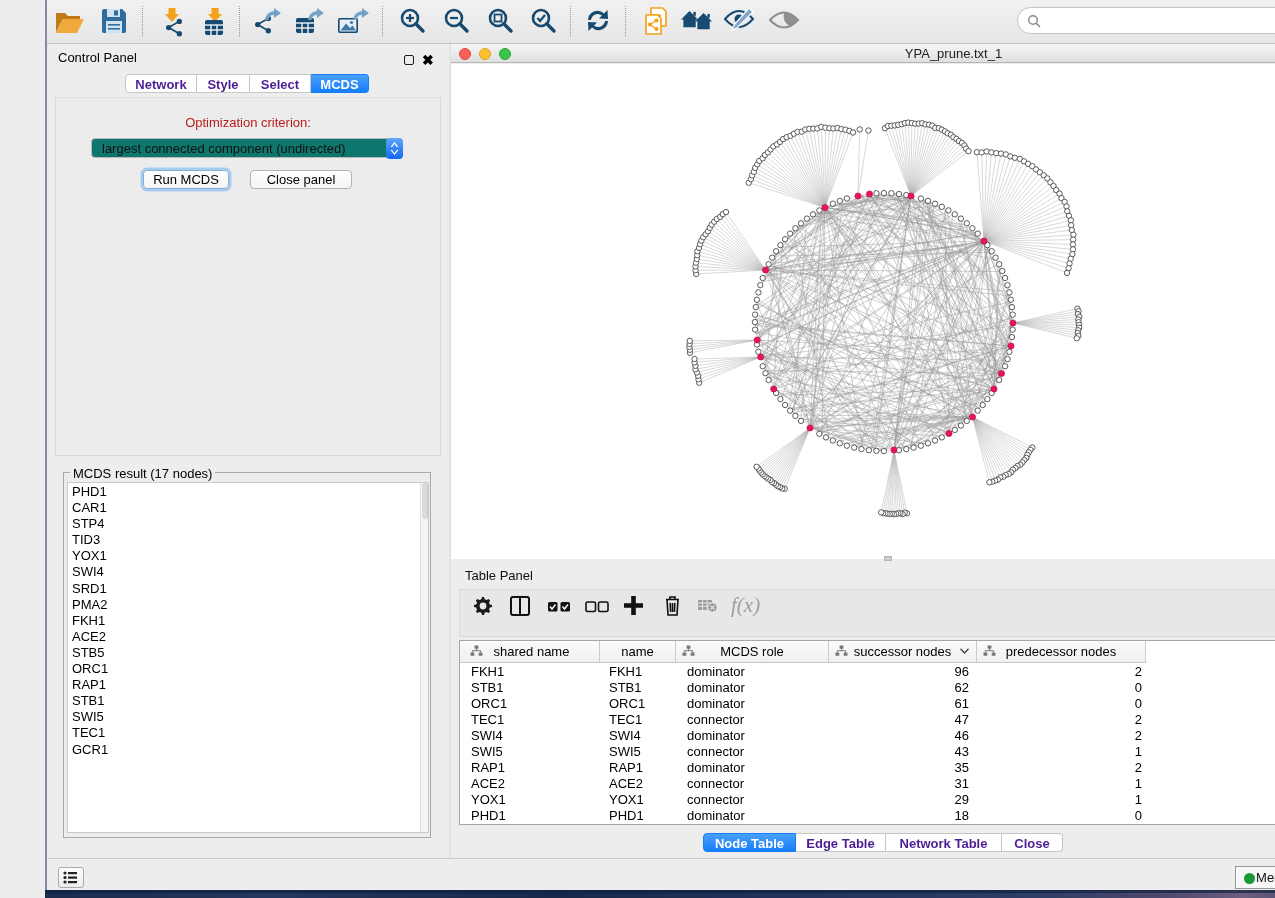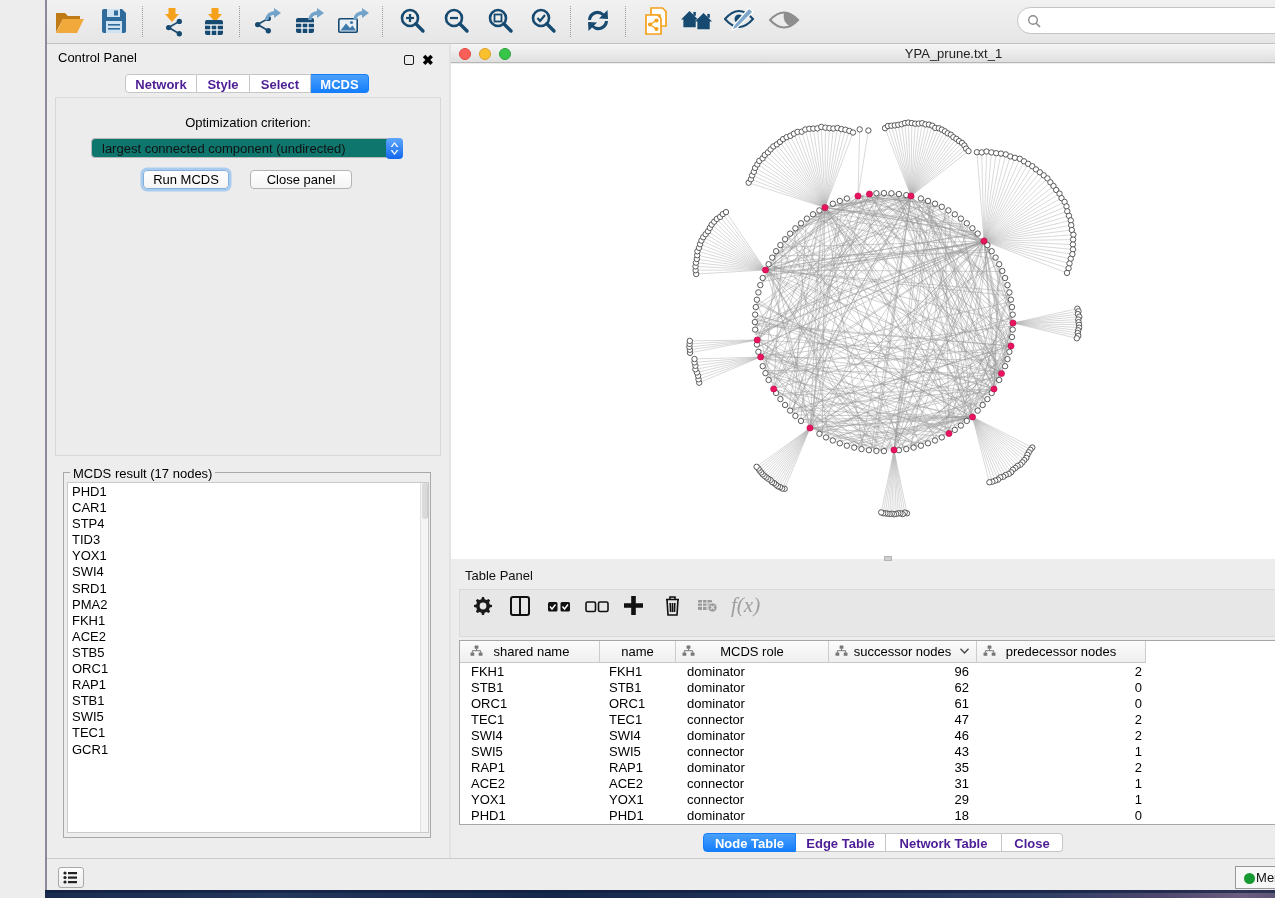--- a/index.html
+++ b/index.html
@@ -38,21 +38,21 @@
 
 .tabs { position:absolute; display:flex; }
 .tab { height:19px; line-height:19px; background:#fff; font-weight:bold;
   border:1px solid #c6c6c6; border-left:none; text-align:center; color:#4c1d95; }
 .tab.first { border-left:1px solid #c6c6c6; border-radius:4px 0 0 4px; }
 .tab.last { border-radius:0 4px 4px 0; }
 .tab.sel { background:linear-gradient(#4aa0fb,#157efb); color:#fff; border-color:#157efb; }
 #cptabs { left:78px; top:30px; }
 #cpbody { position:absolute; left:8px; top:53px; width:386px; height:359px;
   background:#ececec; border:1px solid #d8d8d8; border-top:1px solid #dcdcdc; }
-#optlabel { position:absolute; left:0; top:17px; width:100%; text-align:center; color:#000000; }
+#optlabel { position:absolute; left:0; top:17px; width:100%; text-align:center; color:#b91c1c; }
 #dropdown { position:absolute; left:35px; top:40px; width:312px; height:20px;
   background:#0f766e; border:1px solid #b8b8b8; border-radius:4px; }
 #dropdown .txt { position:absolute; left:10px; top:2px; font-size:13px; }
 #dropdown .spin { position:absolute; right:-1px; top:-1px; width:17px; height:21px;
   background:linear-gradient(#5fa7fc,#1367f0); border-radius:4px; }
 #dropdown .spin:before { content:""; position:absolute; left:4.5px; top:4px;
   width:8px; height:5px; background:#fff;
   clip-path:polygon(50% 0, 100% 100%, 78% 100%, 50% 35%, 22% 100%, 0 100%); }
 #dropdown .spin:after { content:""; position:absolute; left:4.5px; bottom:4px;
   width:8px; height:5px; background:#fff;

